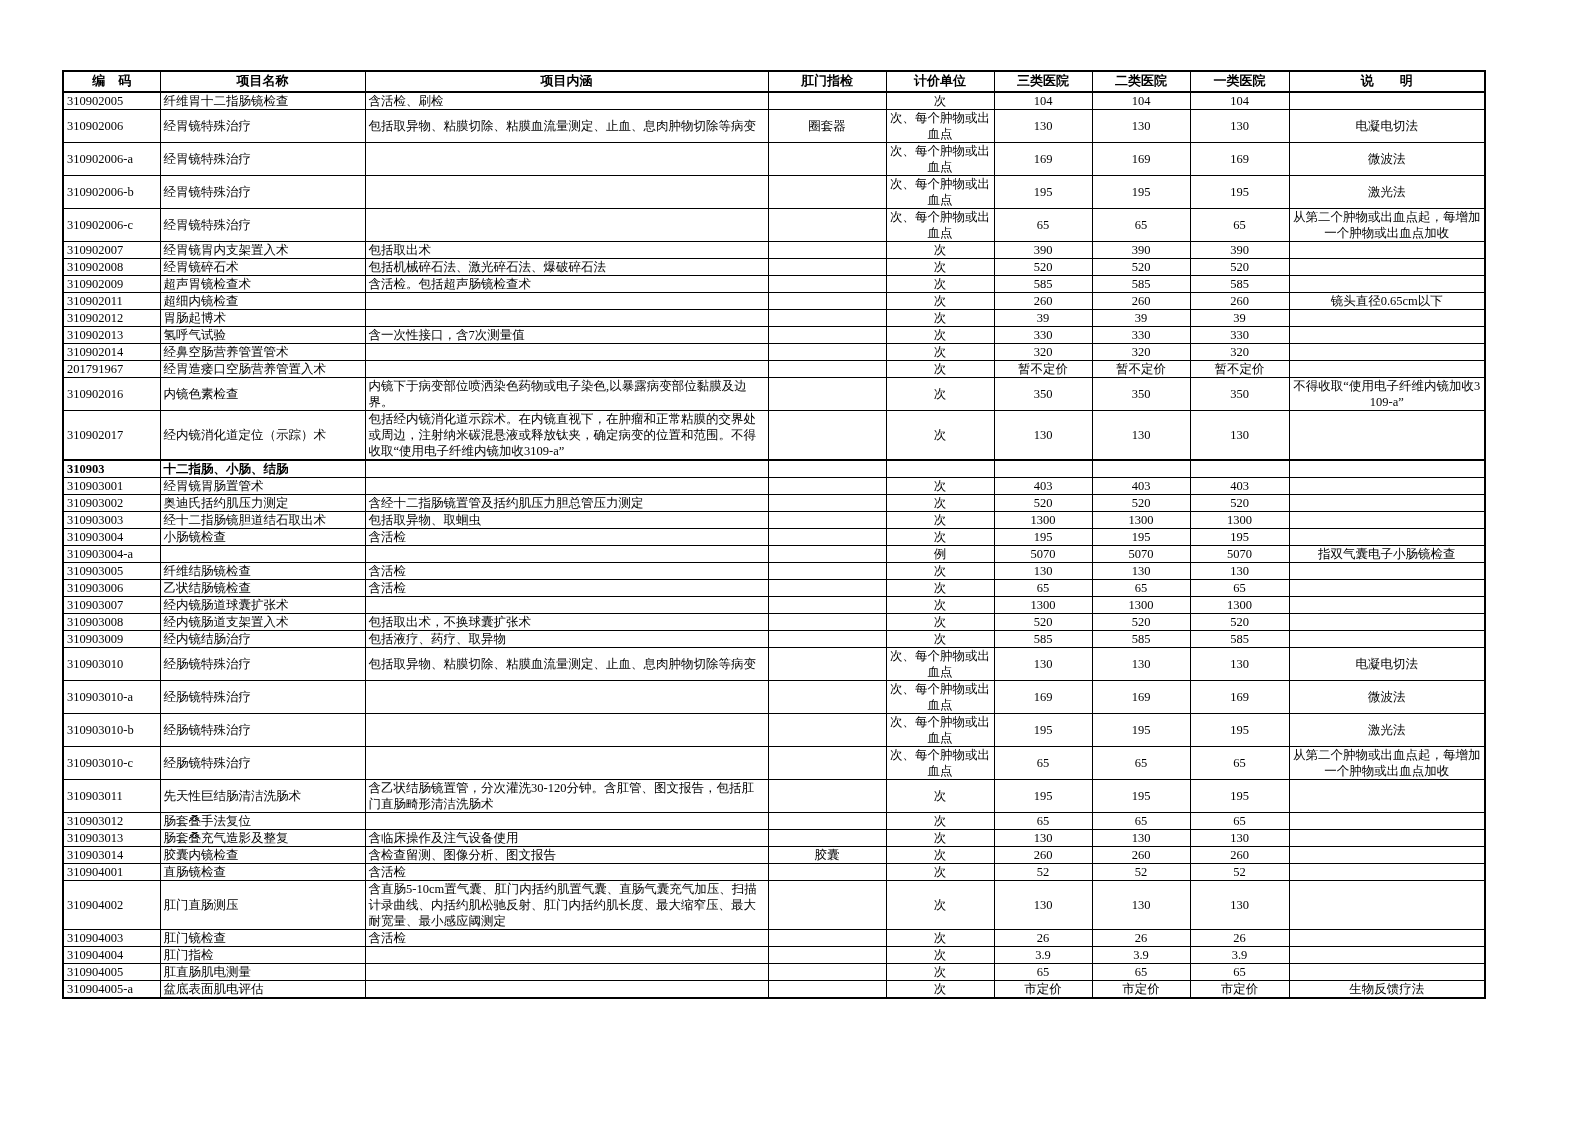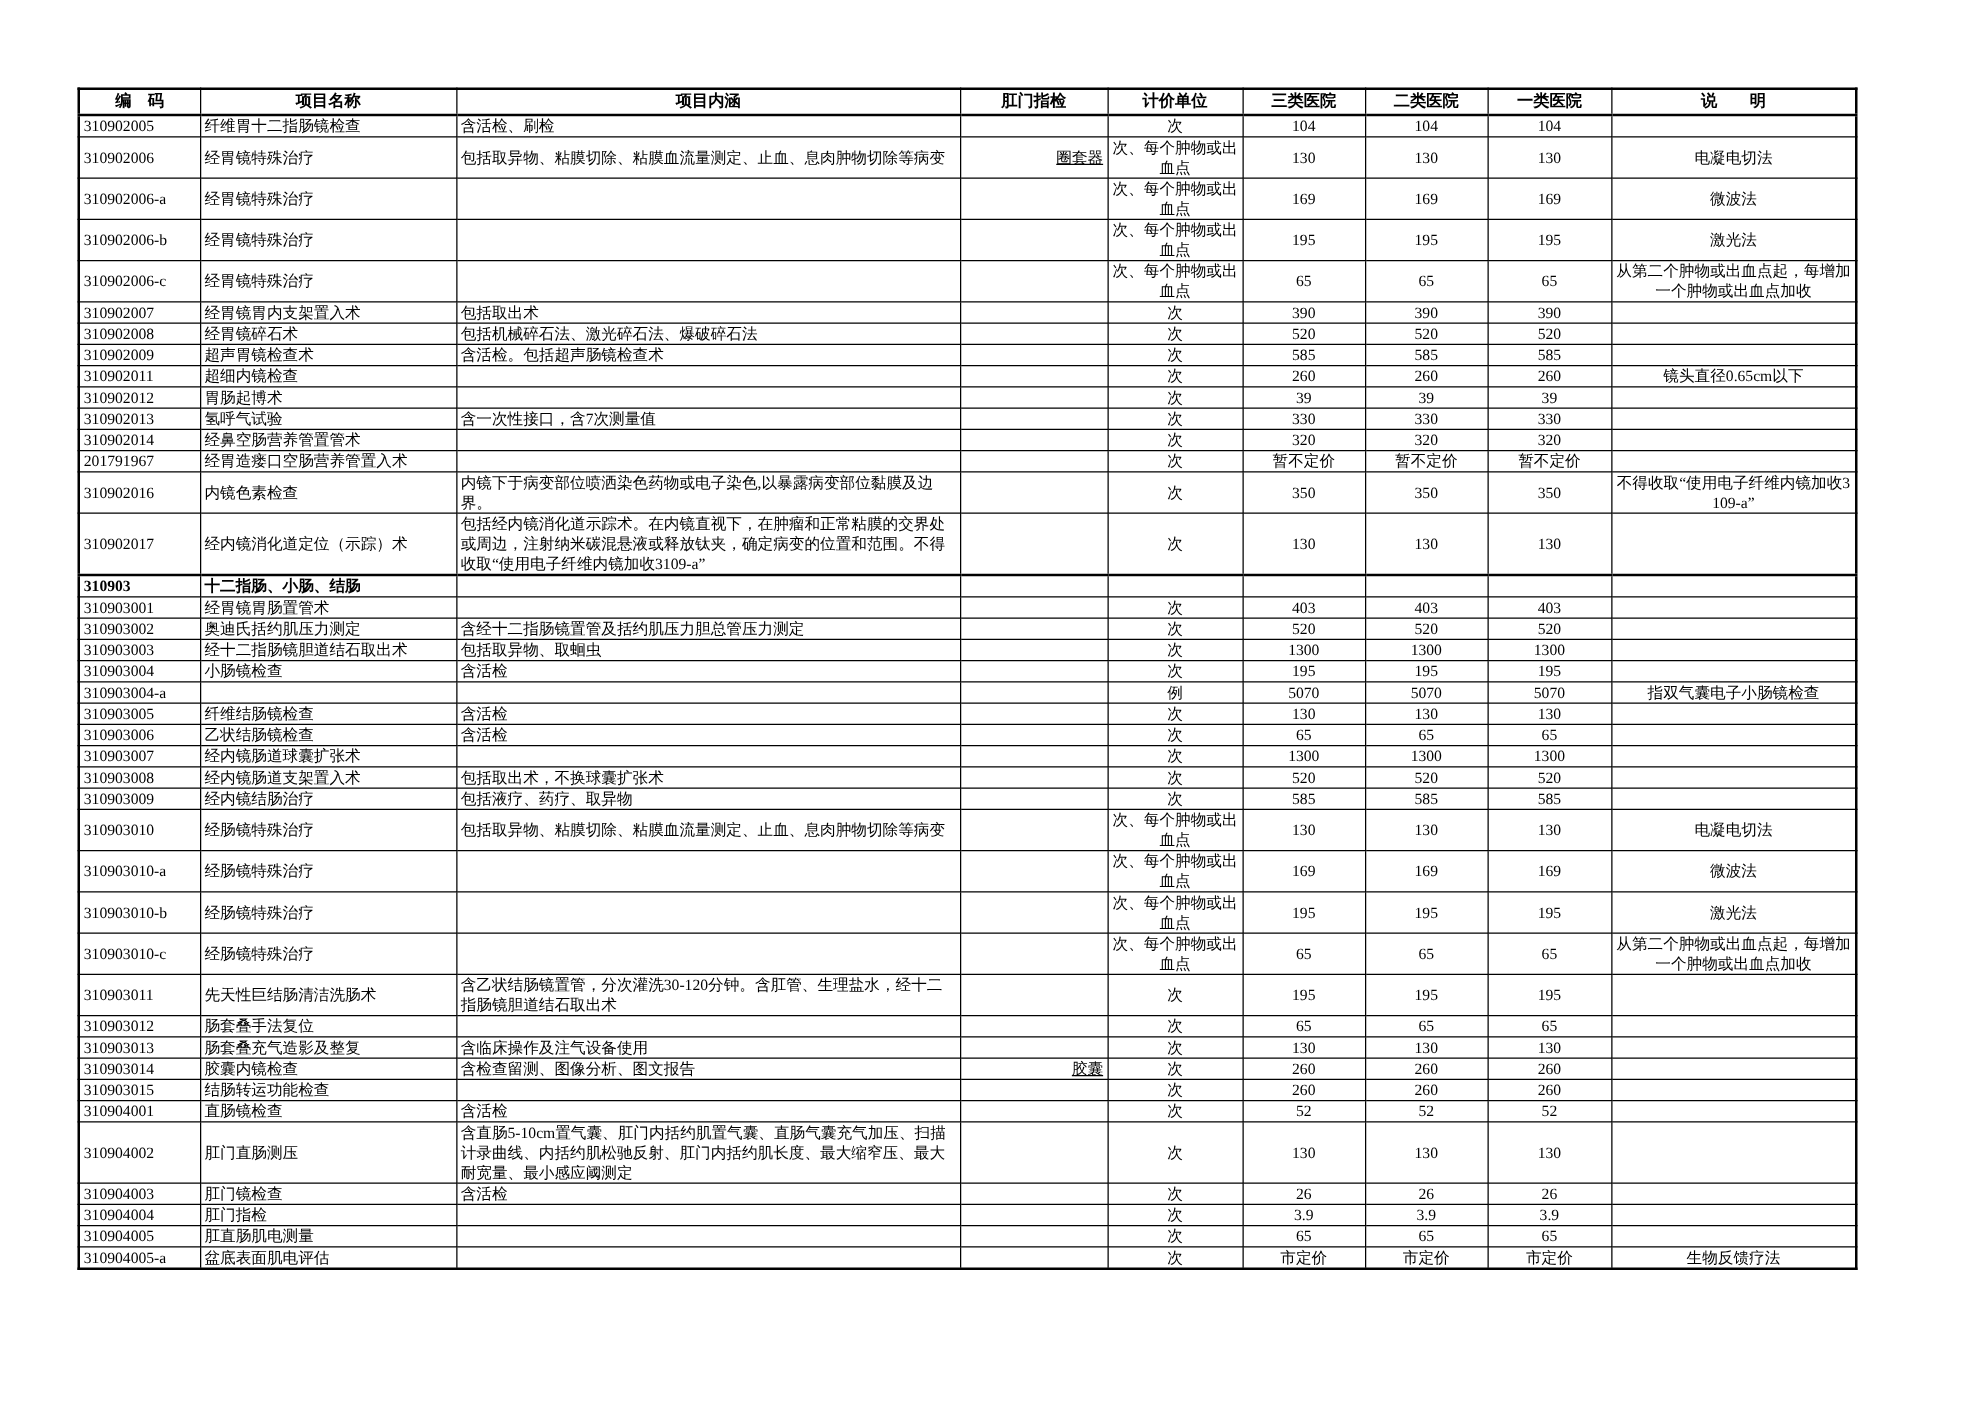--- a/index.html
+++ b/index.html
@@ -36,21 +36,21 @@
   table.price-table th {
     font-weight: bold;
     text-align: center;
     border-bottom: 2px solid #000;
     padding: 1px 3px;
     font-size: 13px;
   }
   td.c-code   { text-align: left; }
   td.c-name   { text-align: left; }
   td.c-content{ text-align: left; }
-  td.c-excl   { text-align: right; text-decoration: underline; }
+  td.c-excl   { text-align: center; }
   td.c-unit   { text-align: center; }
   td.c-t3, td.c-t2, td.c-t1 { text-align: center; }
   td.c-note   { text-align: center; }
   tr.section-row td {
     font-weight: bold;
     border-top: 2px solid #000;
   }
   col.col-code   { width: 97px; }
   col.col-name   { width: 205px; }
   col.col-content{ width: 403px; }
@@ -417,21 +417,21 @@
           <td class="c-excl"></td>
           <td class="c-unit">次、每个肿物或出血点</td>
           <td class="c-t3">65</td>
           <td class="c-t2">65</td>
           <td class="c-t1">65</td>
           <td class="c-note">从第二个肿物或出血点起，每增加一个肿物或出血点加收</td>
         </tr>
         <tr>
           <td class="c-code">310903011</td>
           <td class="c-name">先天性巨结肠清洁洗肠术</td>
-          <td class="c-content">含乙状结肠镜置管，分次灌洗30-120分钟。含肛管、生理盐水，经十二指肠镜胆道结石取出术</td>
+          <td class="c-content">含乙状结肠镜置管，分次灌洗30-120分钟。含肛管、图文报告，包括肛门直肠畸形清洁洗肠术</td>
           <td class="c-excl"></td>
           <td class="c-unit">次</td>
           <td class="c-t3">195</td>
           <td class="c-t2">195</td>
           <td class="c-t1">195</td>
           <td class="c-note"></td>
         </tr>
         <tr>
           <td class="c-code">310903012</td>
           <td class="c-name">肠套叠手法复位</td>
@@ -452,31 +452,20 @@
           <td class="c-t3">130</td>
           <td class="c-t2">130</td>
           <td class="c-t1">130</td>
           <td class="c-note"></td>
         </tr>
         <tr>
           <td class="c-code">310903014</td>
           <td class="c-name">胶囊内镜检查</td>
           <td class="c-content">含检查留测、图像分析、图文报告</td>
           <td class="c-excl">胶囊</td>
-          <td class="c-unit">次</td>
-          <td class="c-t3">260</td>
-          <td class="c-t2">260</td>
-          <td class="c-t1">260</td>
-          <td class="c-note"></td>
-        </tr>
-        <tr>
-          <td class="c-code">310903015</td>
-          <td class="c-name">结肠转运功能检查</td>
-          <td class="c-content"></td>
-          <td class="c-excl"></td>
           <td class="c-unit">次</td>
           <td class="c-t3">260</td>
           <td class="c-t2">260</td>
           <td class="c-t1">260</td>
           <td class="c-note"></td>
         </tr>
         <tr>
           <td class="c-code">310904001</td>
           <td class="c-name">直肠镜检查</td>
           <td class="c-content">含活检</td>

